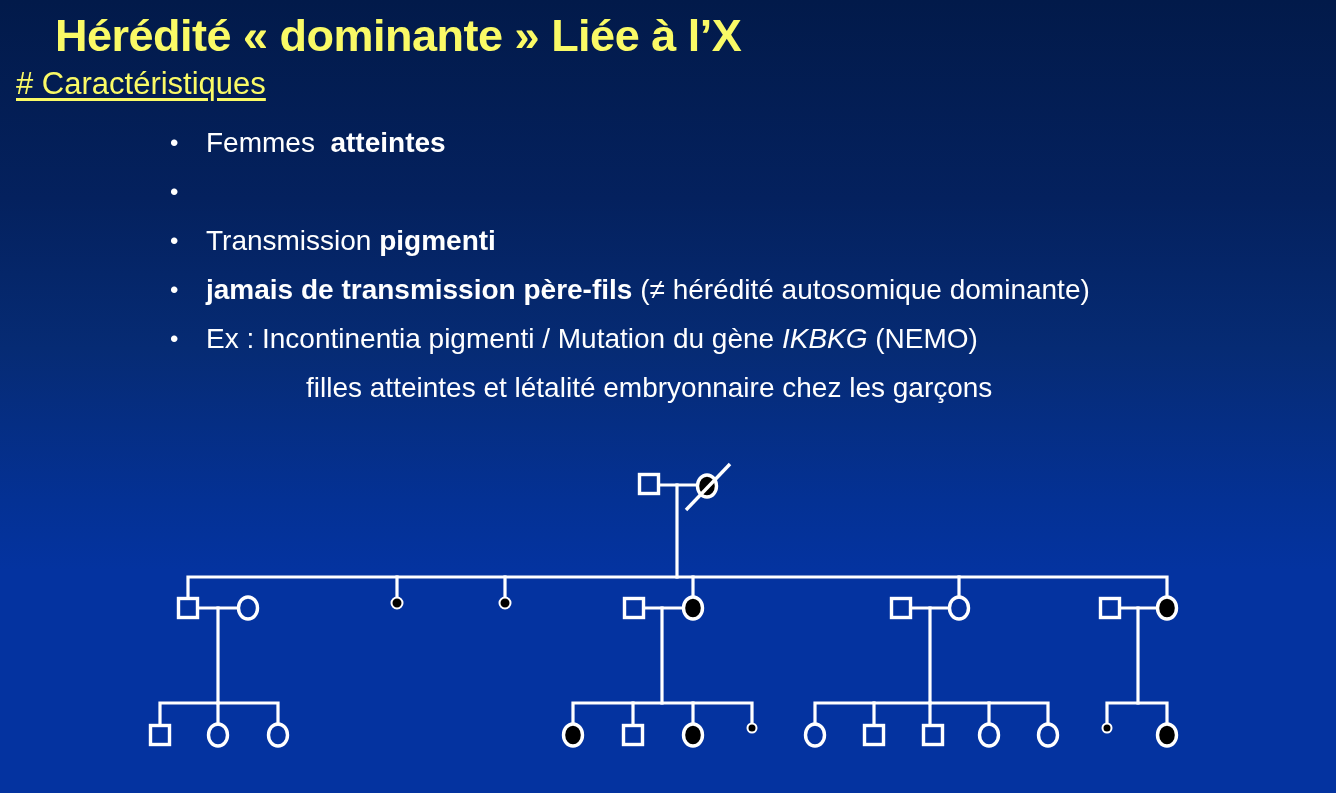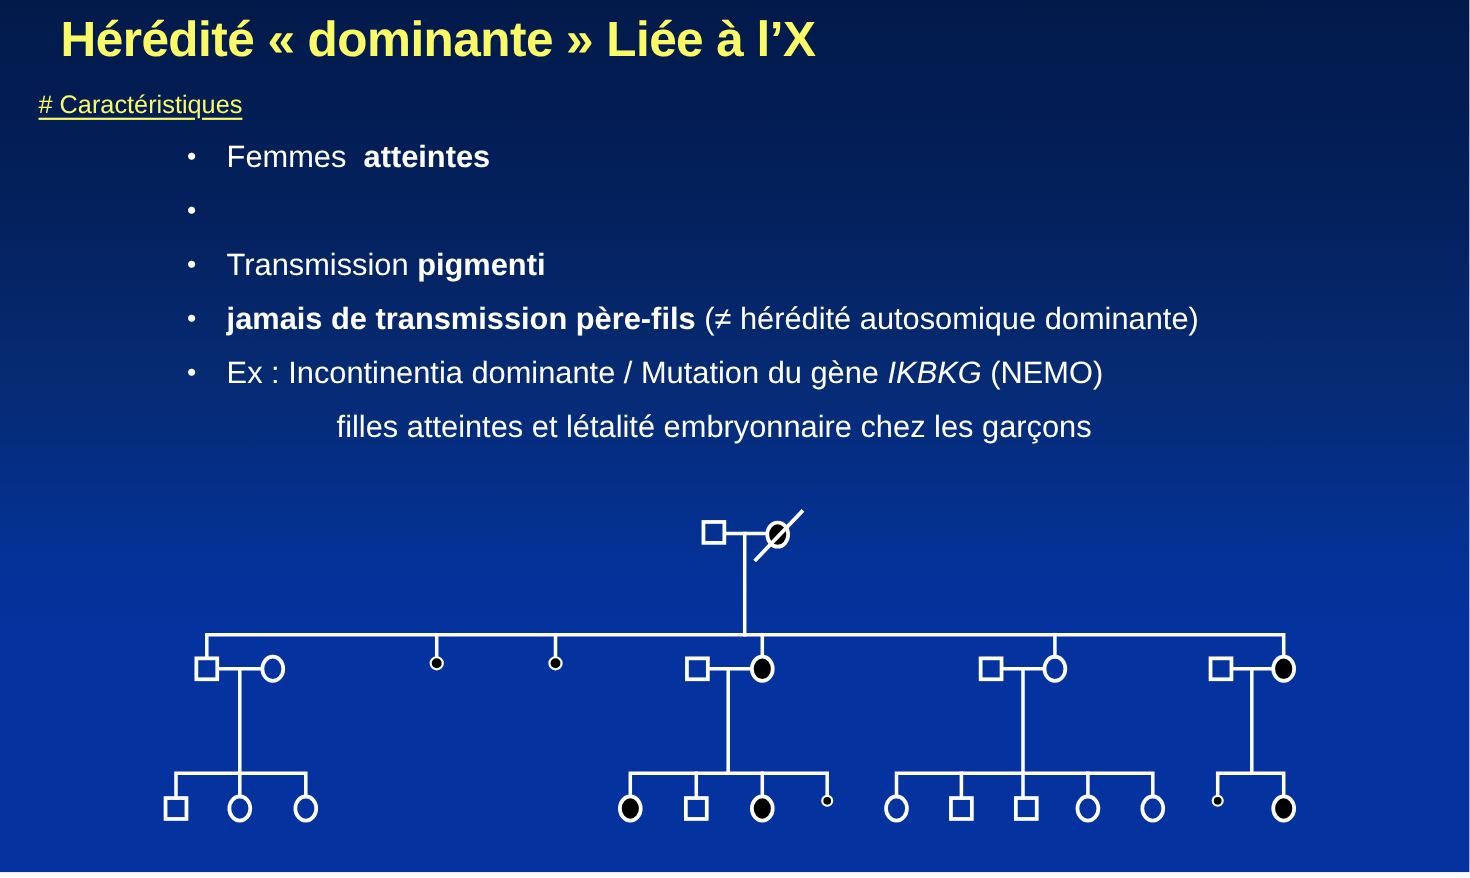--- a/index.html
+++ b/index.html
@@ -17,25 +17,24 @@
     position:absolute;left:0;bottom:0;width:100%;height:5px;background:#ffffff;
   }
   .slide-title{
     position:absolute;left:0;top:10px;width:100%;
     padding-left:55px;box-sizing:border-box;
     text-align:left;
     font-size:45px;font-weight:700;
     letter-spacing:-0.5px;
   }
   .section-heading{
-    position:absolute;left:16px;top:82px;
-    font-size:23px;
+    position:absolute;left:16px;top:66px;
+    font-size:31px;
     text-decoration:underline;
     text-underline-offset:4px;
-    margin-left:19px;
   }
   .bullet-list{
     position:absolute;left:170px;top:126px;width:1130px;
     color:#ffffff;font-size:28px;line-height:34px;
   }
   .bullet-item{display:flex;margin-bottom:15px;}
   .bullet-item.indented{padding-left:100px;}
   .bullet-marker{flex:0 0 36px;font-size:24px;}
   .bullet-content{flex:1;}
   .bullet-content .b{font-weight:700;}
@@ -64,21 +63,21 @@
       <div class="bullet-item">
         <span class="bullet-marker">•</span>
         <span class="bullet-content"><span>Transmission </span><span class="b">pigmenti</span></span>
       </div>
       <div class="bullet-item">
         <span class="bullet-marker">•</span>
         <span class="bullet-content"><span class="b">jamais de transmission père-fils </span><span>(≠ hérédité autosomique dominante)</span></span>
       </div>
       <div class="bullet-item">
         <span class="bullet-marker">•</span>
-        <span class="bullet-content"><span>Ex : Incontinentia dominante / Mutation du gène </span><span class="i">IKBKG</span><span> (NEMO)</span></span>
+        <span class="bullet-content"><span>Ex : Incontinentia pigmenti / Mutation du gène </span><span class="i">IKBKG</span><span> (NEMO)</span></span>
       </div>
       <div class="bullet-item indented">
         <span class="bullet-marker"></span>
         <span class="bullet-content"><span>filles atteintes et létalité embryonnaire chez les garçons</span></span>
       </div>
     </div>
 
   <svg class="pedigree-svg" viewBox="0 0 1336 798" xmlns="http://www.w3.org/2000/svg">
       <polyline points="659,485 696,485" fill="none" stroke="#FFFFFF" stroke-width="3.2" stroke-linecap="square"></polyline>
       <polyline points="677,485 677,577" fill="none" stroke="#FFFFFF" stroke-width="3.2" stroke-linecap="square"></polyline>

